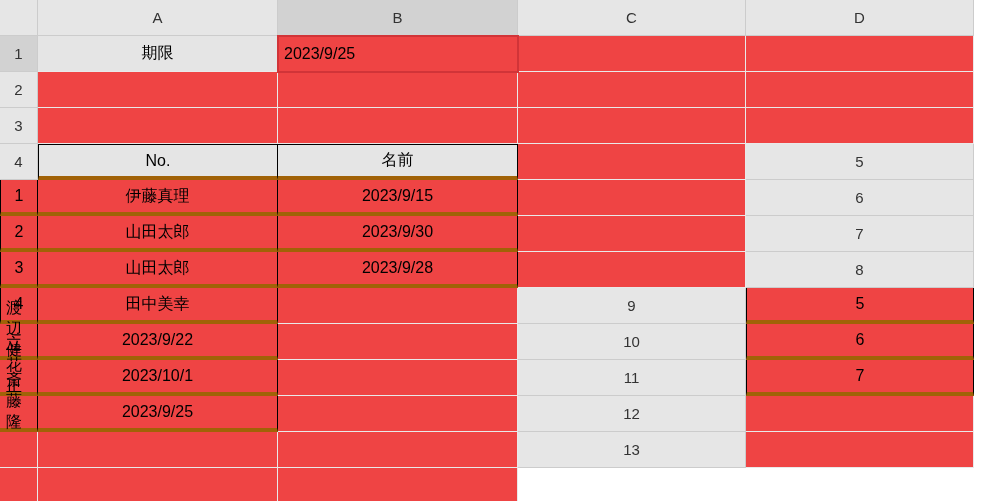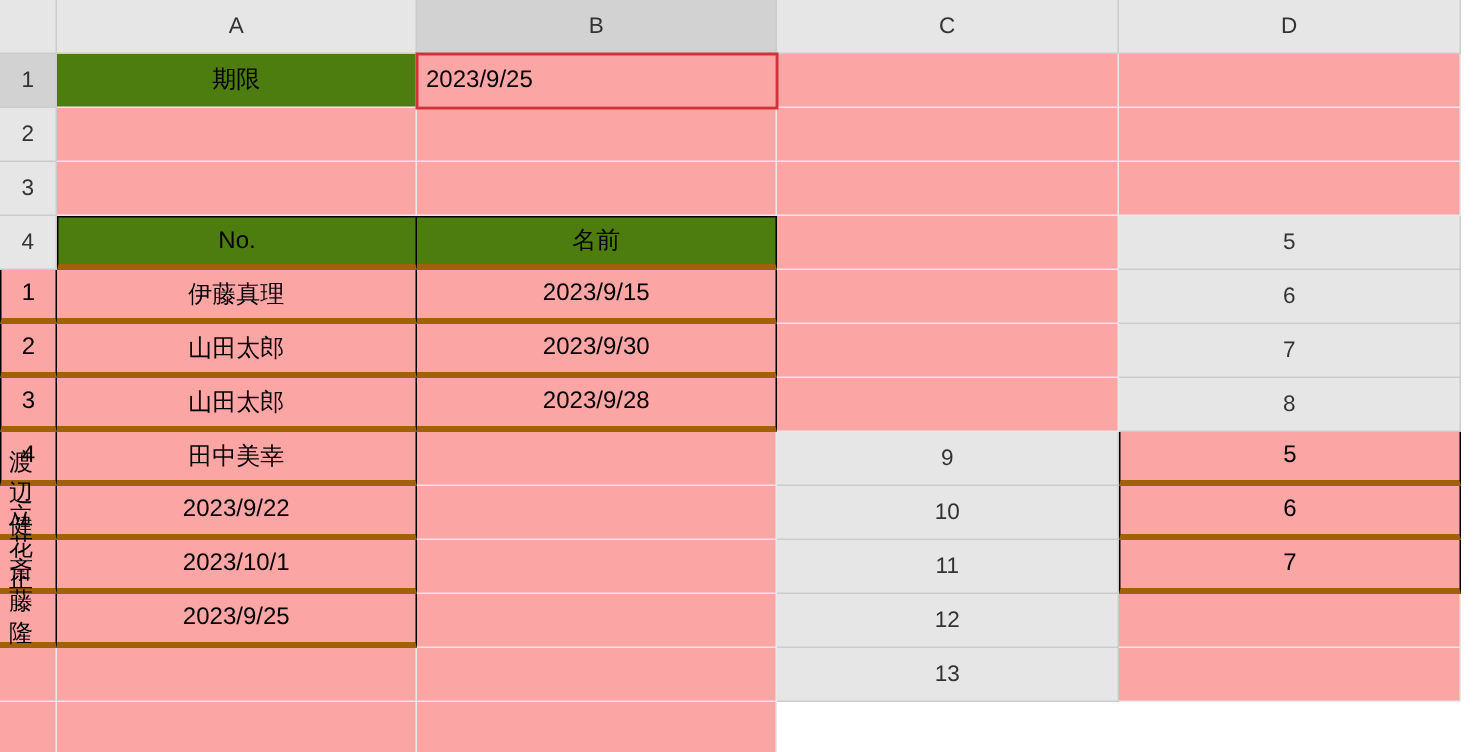--- a/index.html
+++ b/index.html
@@ -47,26 +47,26 @@
   }
   .rowhead.sel {
     background: #d2d2d2;
   }
   .cell {
     border-right: 1px solid #e9e9e9;
     border-bottom: 1px solid #e9e9e9;
     display: flex;
     align-items: center;
     padding: 0 6px;
-    background: #fca5a5;
+    background: #ef4444;
     position: relative;
   }
   .cell.center { justify-content: center; }
   .cell.left   { justify-content: flex-start; }
-  .fill-green { background: #4d7c0f; }
+  .fill-green { background: #e5e5e5; }
   .tbl-border-all {
     border-right: 1px solid #000000;
     border-bottom: 4px solid #a16207;
   }
   .tbl-border-left { border-left: 1px solid #000000; }
   .tbl-border-top  { border-top: 1px solid #000000; }
   .active-outline {
     outline: 2px solid #d13438;
     outline-offset: -1px;
     z-index: 2;

